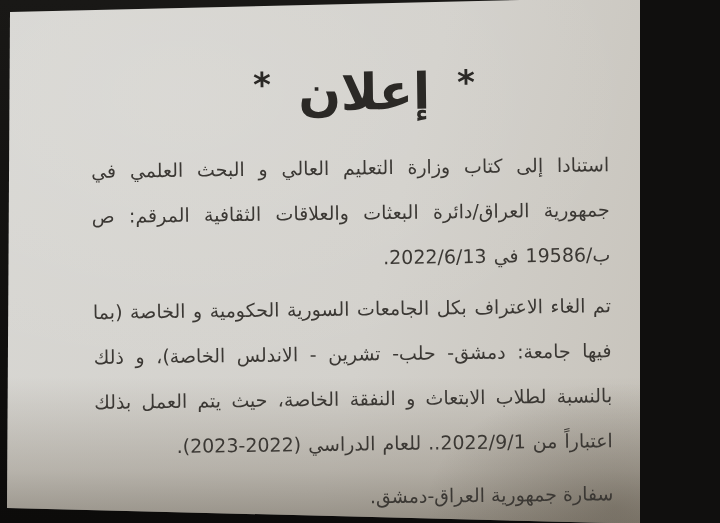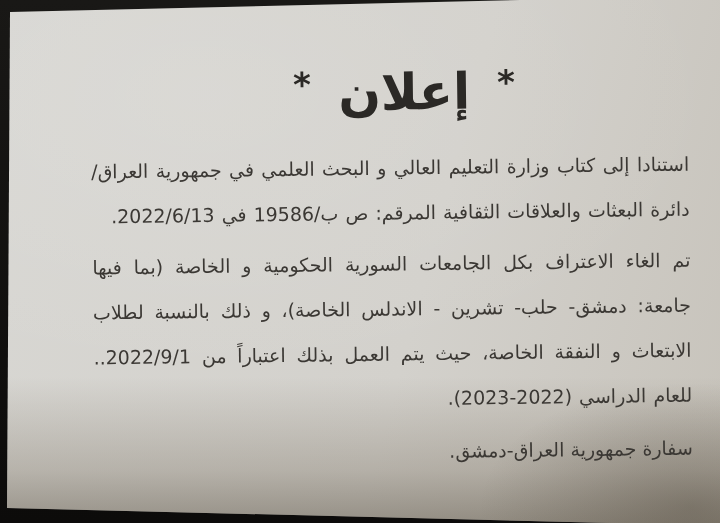--- a/index.html
+++ b/index.html
@@ -7,21 +7,21 @@
     padding: 0;
     width: 720px;
     height: 523px;
     overflow: hidden;
     background: #100f0e;
     font-family: "DejaVu Sans", sans-serif;
   }
 
   .photo {
     position: relative;
-    width: 720px;
+    width: 640px;
     height: 523px;
     background: linear-gradient(180deg, #191816 0%, #0c0b0a 100%);
   }
 
   
   .paper {
     position: absolute;
     inset: 0;
     clip-path: polygon(10px 12px, 520px 0px, 720px 0px, 720px 523px, 612px 523px, 7px 508px);
     background:

